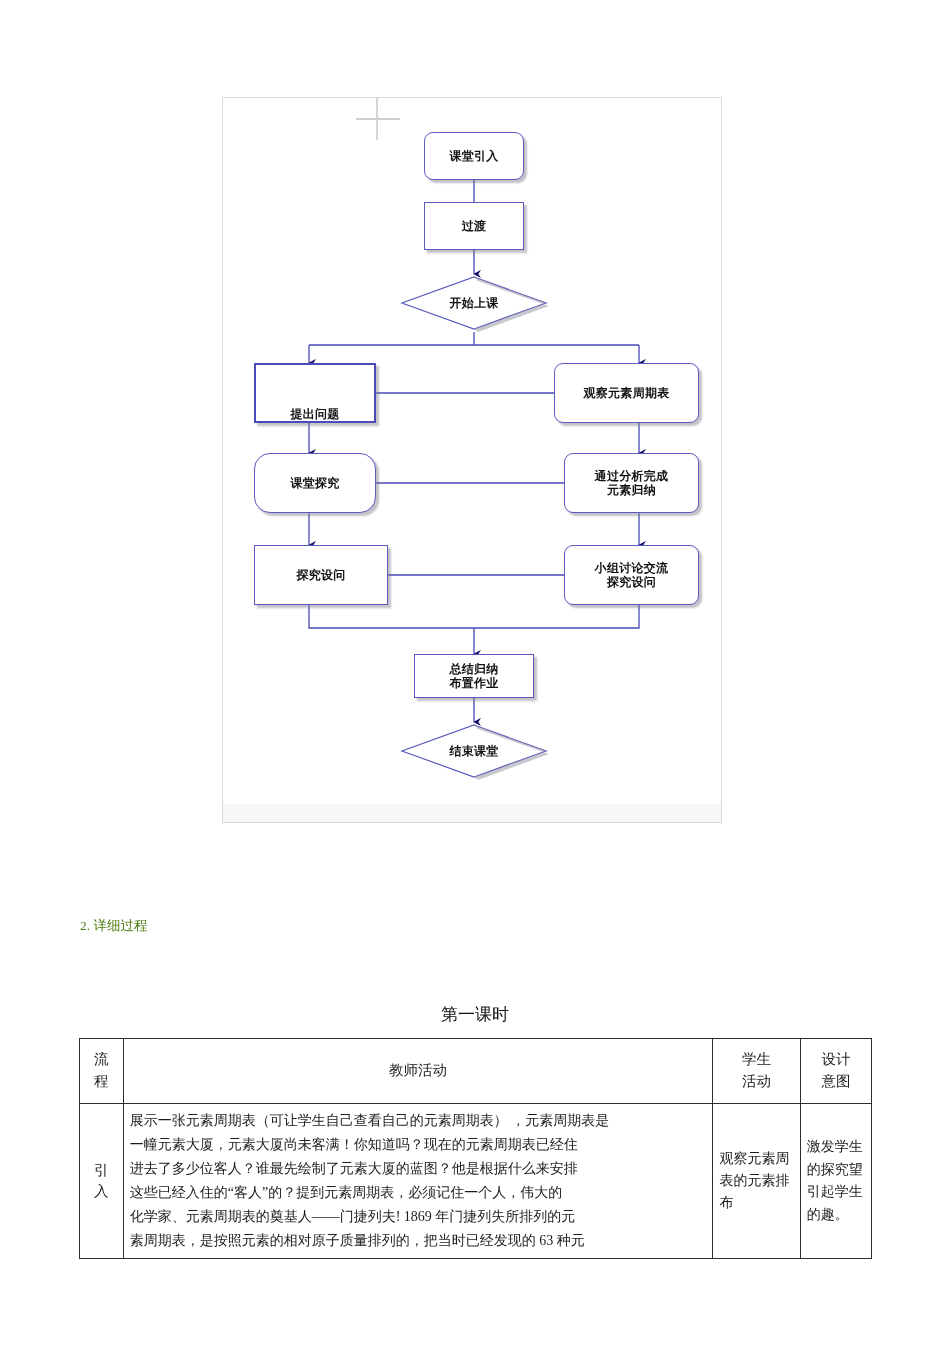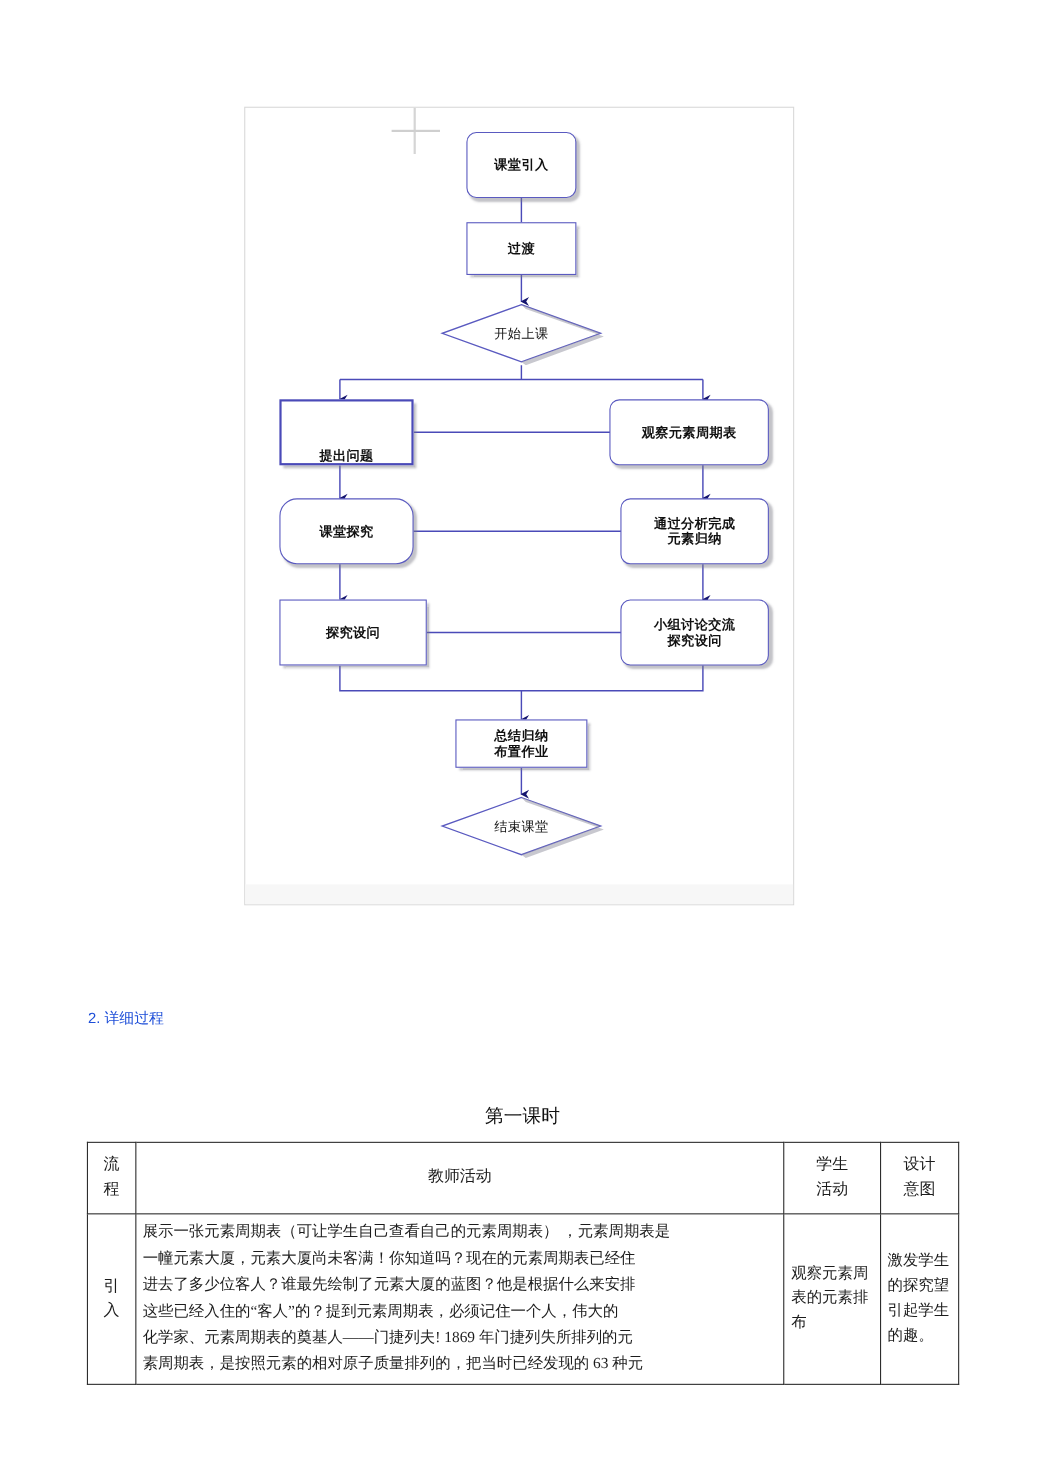--- a/index.html
+++ b/index.html
@@ -92,32 +92,32 @@
     position: absolute;
     left: 0; top: 0;
     width: 100%;
     height: 100%;
   }
   .diamond-wrap .dlabel {
     position: relative;
     z-index: 2;
     font-family: "DejaVu Sans", "Liberation Sans", sans-serif;
     font-size: 12px;
-    font-weight: normal;
+    font-weight: bold;
     color: #111111;
     letter-spacing: 0.3px;
     text-align: right;
   }
 
   
   .doc-text {
     position: absolute;
-    font-family: Liberation Sans, sans-serif;
+    font-family: Liberation Serif, serif;
     font-size: 13.5px;
-    color: #1d4ed8;
+    color: #4d7c0f;
   }
   #section-heading { left: 80px; top: 917px; }
   #period-title {
     left: 0; top: 1003px;
     width: 950px;
     text-align: center;
     font-family: Liberation Sans, sans-serif;
     font-size: 17px;
     color: #111111;
   }
@@ -205,21 +205,21 @@
 
       <path d="M251,600 L251,624" marker-end="url(#arr)"></path>
     </g>
   </svg>
 
   <div class="crosshair-marker" style="left:133px; top:0px; width:44px; height:42px;">
     <div class="ch-v"></div>
       <div class="ch-h"></div>
   </div>
 
-  <div class="node rounded" style="left:201px; top:22px; width:100px; height:60px;">
+  <div class="node rounded" style="left:201px; top:34px; width:100px; height:48px;">
     <span class="nlabel">课堂引入</span>
   </div>
 
   <div class="node" style="left:201px; top:104px; width:100px; height:48px;">
     <span class="nlabel">过渡</span>
   </div>
 
   <div class="diamond-wrap" style="left:176px; top:176px; width:150px; height:58px;">
     <svg class="dshape" viewBox="0 0 150 58" preserveAspectRatio="none">
       <polygon points="75,3 147,29 75,55 3,29" fill="#ffffff" stroke="#5a5ac0" stroke-width="1.2"></polygon>

